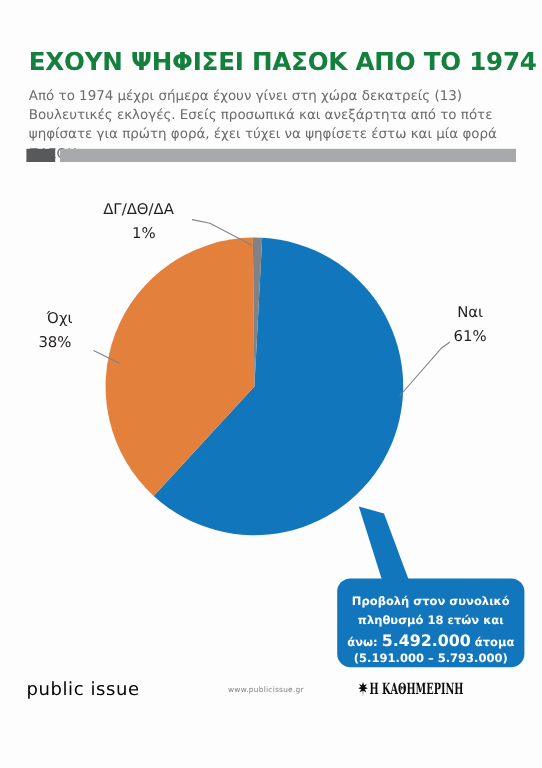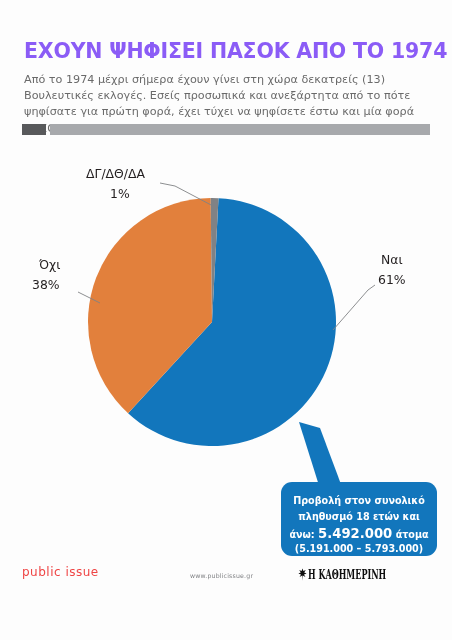--- a/index.html
+++ b/index.html
@@ -20,21 +20,21 @@
   #header {
     position: absolute;
     left: 24px;
     top: 40px;
     width: 408px;
   }
   #title {
     font-family: "DejaVu Sans", "Liberation Sans", sans-serif;
     font-size: 20.5px;
     font-weight: bold;
-    color: #8b5cf6;
+    color: #15803d;
     letter-spacing: -0.2px;
     line-height: 1.1;
     margin: 0;
     white-space: nowrap;
   }
   #subtitle {
     margin: 9px 0 0 0;
     font-size: 11.2px;
     line-height: 1.47;
     color: #6a6a6a;
@@ -107,22 +107,22 @@
     left: 0;
     top: 565px;
     width: 452px;
     height: 30px;
   }
   #brand-left {
     position: absolute;
     left: 22px;
     top: 0px;
     font-family: "DejaVu Sans", "Liberation Sans", sans-serif;
-    font-size: 12px;
-    color: #ef4444;
+    font-size: 15px;
+    color: #000000;
     letter-spacing: 0.5px;
   }
   #brand-url {
     position: absolute;
     left: 190px;
     top: 7px;
     font-family: "DejaVu Sans", "Liberation Sans", sans-serif;
     font-size: 6.2px;
     color: #808285;
     letter-spacing: 0.2px;

